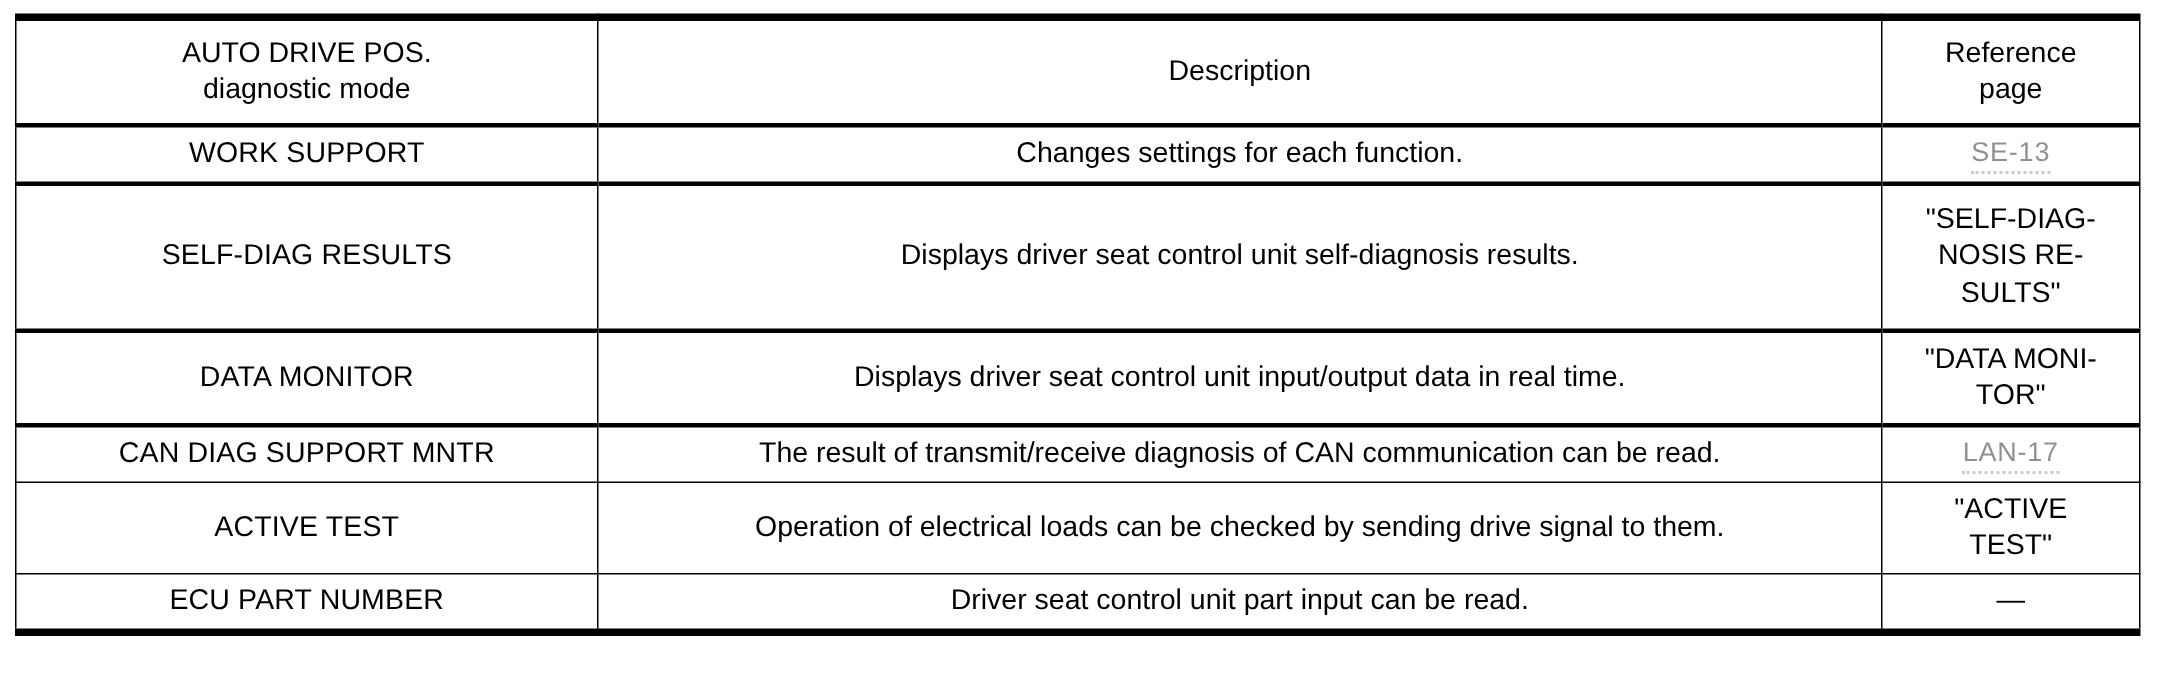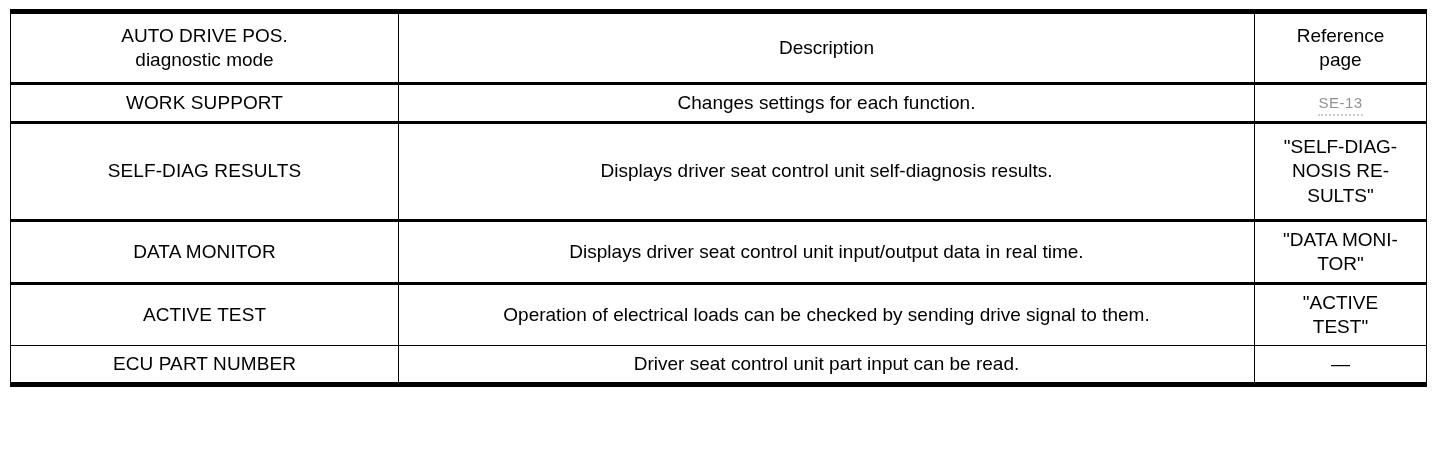--- a/index.html
+++ b/index.html
@@ -99,21 +99,21 @@
   tr.r-tall   > td { height: 95px; }
   tr.r-med    > td { height: 60px; }
 
   
   .xref {
     display: inline-block;
     color: #b9b9b9;
     text-decoration: none;
     border-bottom: 2px dotted #c2c2c2;
     padding-bottom: 1px;
-    font-size: 15px;
+    font-size: 18px;
     letter-spacing: 0.5px;
     background-image:
       repeating-linear-gradient(0deg,
         rgba(255,255,255,0) 0px,
         rgba(255,255,255,0) 1px,
         rgba(255,255,255,0.85) 1px,
         rgba(255,255,255,0.85) 2px);
     -webkit-background-clip: text;
     background-clip: text;
     filter: contrast(1.15);
@@ -178,20 +178,27 @@
 
         <tr class="r-med sep-heavy">
           <td class="cell-mode">DATA MONITOR</td>
           <td class="cell-desc">Displays driver seat control unit input/output data in real time.</td>
           <td class="cell-ref">
             <span class="line">"DATA MONI-</span>
             <span class="line">TOR"</span>
           </td>
         </tr>
 
+        <tr class="r-short">
+          <td class="cell-mode">CAN DIAG SUPPORT MNTR</td>
+          <td class="cell-desc">The result of transmit/receive diagnosis of CAN communication can be read.</td>
+          <td class="cell-ref">
+            <a class="xref" href="#"><span class="xr-ink">LAN-17</span></a>
+          </td>
+        </tr>
 
         <tr class="r-med">
           <td class="cell-mode">ACTIVE TEST</td>
           <td class="cell-desc">Operation of electrical loads can be checked by sending drive signal to them.</td>
           <td class="cell-ref">
             <span class="line">"ACTIVE</span>
             <span class="line">TEST"</span>
           </td>
         </tr>
 

